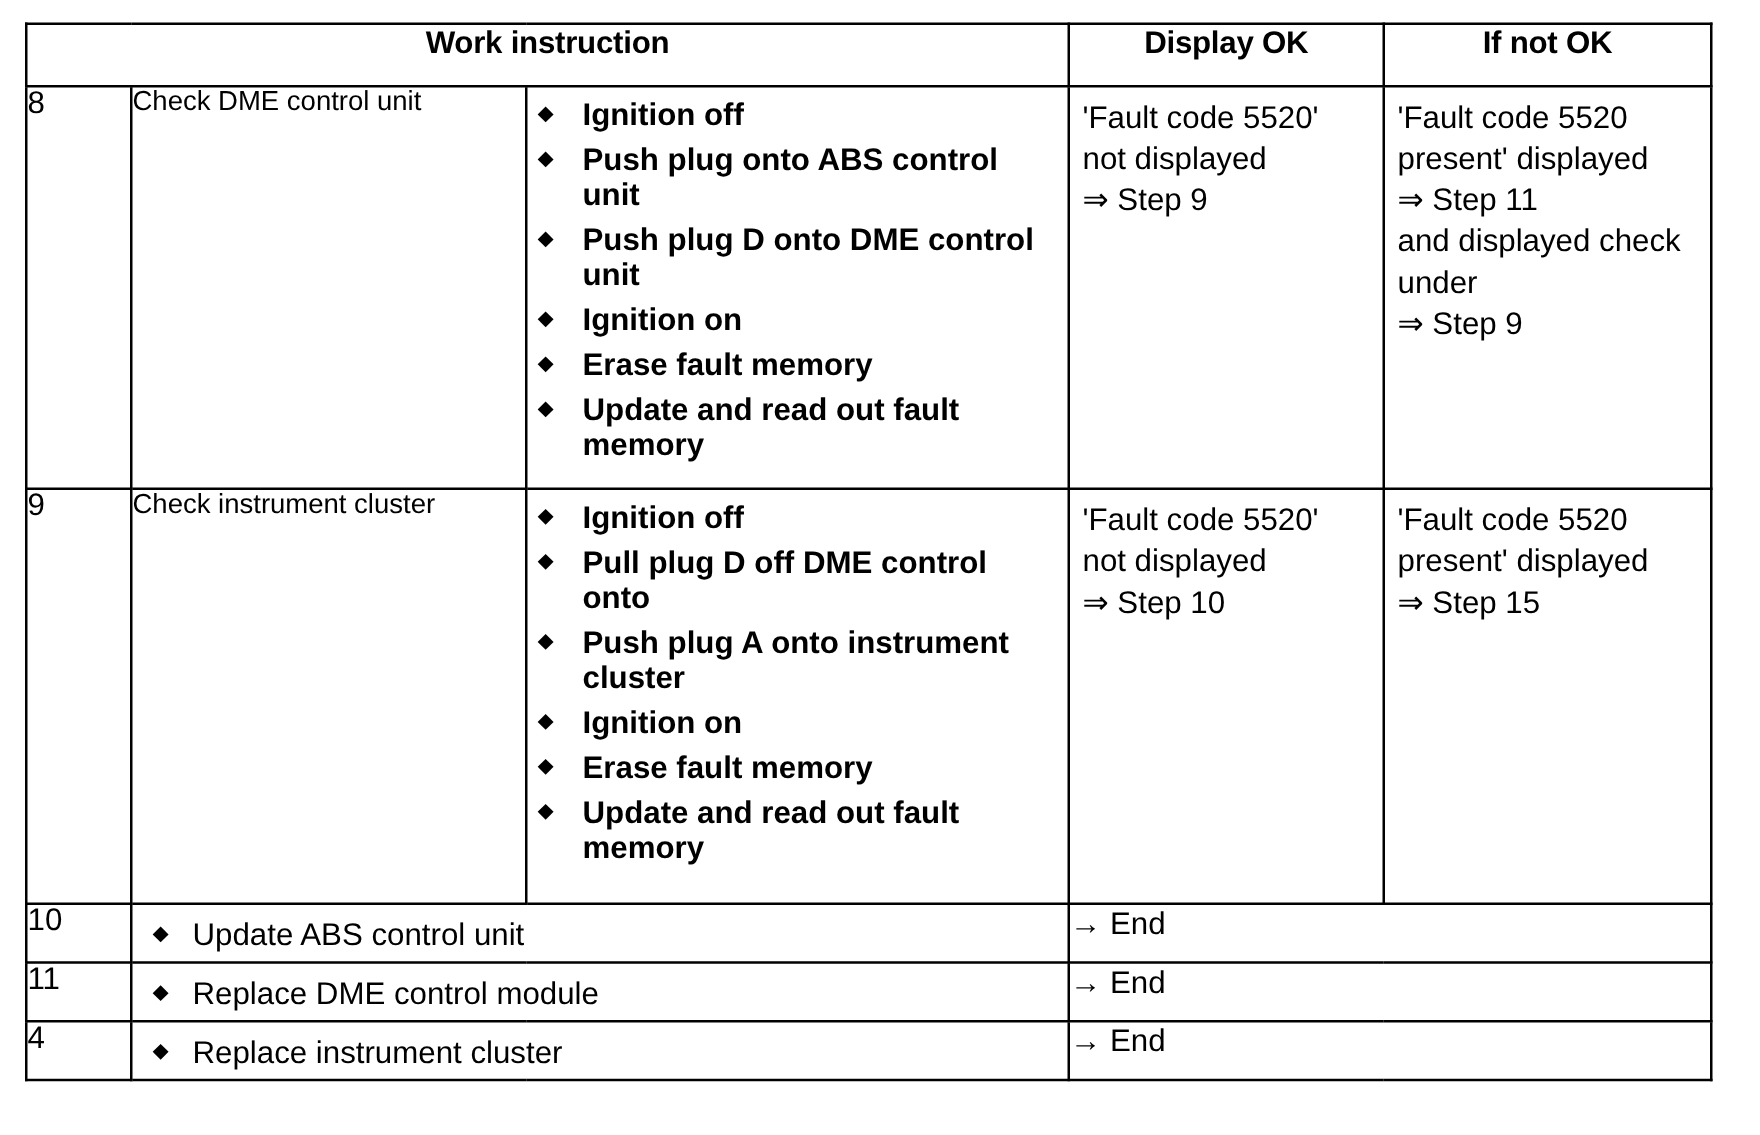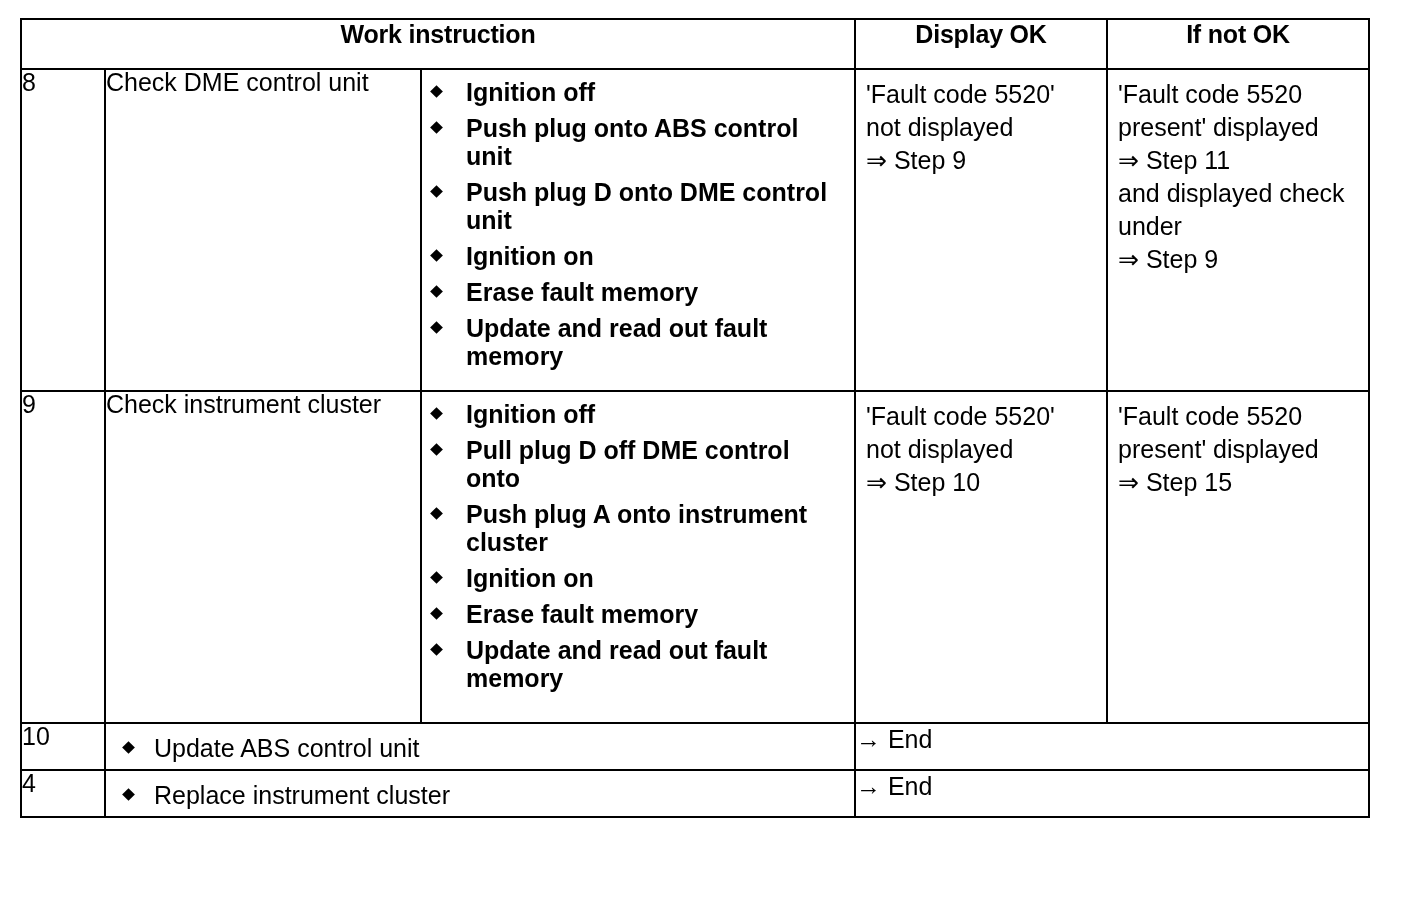--- a/index.html
+++ b/index.html
@@ -57,21 +57,21 @@
     white-space: nowrap;
   }
 
   .num-cell {
     font-size: 25px;
     padding: 10px 4px 4px 8px;
     line-height: 1.0;
   }
 
   .task-cell {
-    font-size: 25px;
+    font-size: 22px;
     padding: 10px 4px 4px 10px;
     line-height: 1.0;
     white-space: nowrap;
   }
 
   
   ul.steps {
     list-style: none;
     margin: 0;
     padding: 8px 4px 8px 0;
@@ -265,20 +265,30 @@
         <td class="num-cell">10</td>
         <td colspan="2">
           <div class="inline-bullet-row">
             <span class="bullet"></span>
             <span>Update ABS control unit</span>
           </div>
         </td>
         <td colspan="2" class="end-cell">→ End</td>
       </tr>
 
+      <tr>
+        <td class="num-cell">11</td>
+        <td colspan="2">
+          <div class="inline-bullet-row">
+            <span class="bullet"></span>
+            <span>Replace DME control module</span>
+          </div>
+        </td>
+        <td colspan="2" class="end-cell">→ End</td>
+      </tr>
 
       <tr>
         <td class="num-cell">4</td>
         <td colspan="2">
           <div class="inline-bullet-row">
             <span class="bullet"></span>
             <span>Replace instrument cluster</span>
           </div>
         </td>
         <td colspan="2" class="end-cell">→ End</td>

